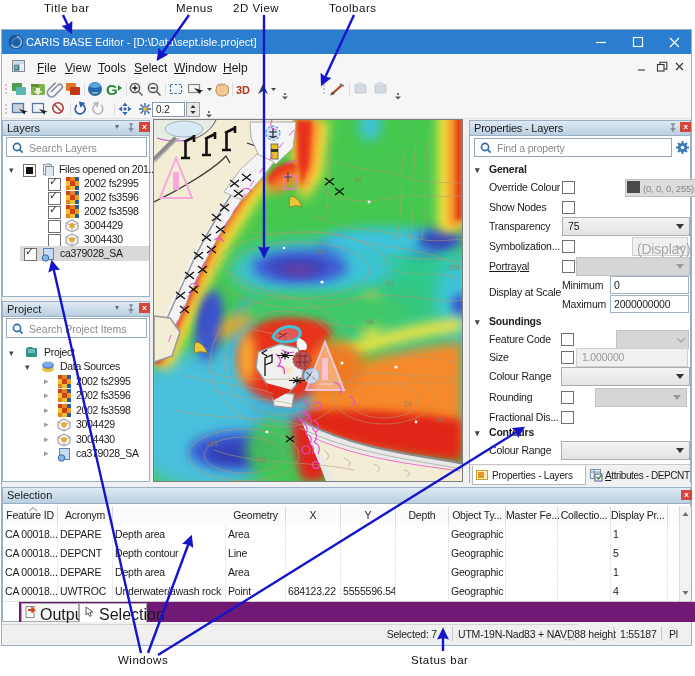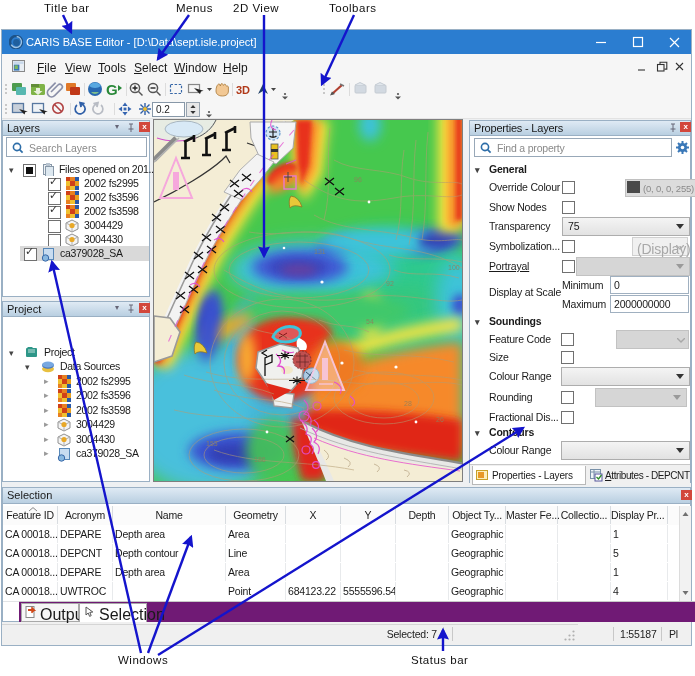--- a/index.html
+++ b/index.html
@@ -298,20 +298,27 @@
       <span class="abs" style="left:57px;">ca379028_SA</span>
       </div>
   </div>
   <div id="projP" class="panel" style="left:0;top:271px;width:148px;height:181px;">
     <div class="phead">Project
       <span class="pdown" style="left:112px;">▾</span>
       <svg class="abs" width="8" height="10" style="left:124px;top:2px;">
           <path d="M4 1 v5 M2 1 h4 M1.5 6 h5 M4 6 v3" stroke="#667" stroke-width="1" fill="none"></path>
         </svg>
       <span class="pX" style="left:136px;">x</span>
+    </div>
+    <div class="sbox" style="left:3px;top:16px;width:141px;height:20px;line-height:20px;">
+      <svg width="12" height="12" style="position:absolute;left:5px;top:4px;">
+          <circle cx="5" cy="5" r="3.6" fill="none" stroke="#2d6da8" stroke-width="1.6"></circle>
+          <path d="M7.6 7.6 l3 3" stroke="#2d6da8" stroke-width="1.6"></path>
+        </svg>
+      <span style="margin-left:22px;">Search Project Items</span>
     </div>
     <div class="trow" style="left:0;top:44px;">
         <span class="chev" style="left:6px;top:2px;">▾</span>
       <svg width="14" height="13" style="position:absolute;left:22px;top:0px;">
           <rect x="1" y="2" width="11" height="9" rx="1" fill="#2e9688"></rect>
           <rect x="2.5" y="1" width="5" height="2" fill="#2e9688"></rect>
           <path d="M3 4 h7 M3 6 h7" stroke="#bfe0da" stroke-width="1"></path>
         </svg>
       <span class="abs" style="left:41px;">Project</span>
       </div>
@@ -676,20 +683,23 @@
     <div class="abs" style="left:5px;top:194px;font-weight:bold;"><span class="chev" style="left:0;top:2px;">▾</span><span style="margin-left:14px;">Soundings</span></div>
     <div class="abs" style="left:19px;top:212px;">Feature Code</div>
       <span class="cb" style="left:91px;top:212px;"></span>
       <div class="abs" style="left:146px;top:209px;width:71px;height:17px;background:#d6d6d6;border:1px solid #c2c2c2;">
         <svg width="8" height="5" style="position:absolute;right:3px;top:7px;">
           <path d="M0 0 l4 4 4-4" fill="none" stroke="#a8a8a8" stroke-width="1.4"></path>
         </svg>
       </div>
     <div class="abs" style="left:19px;top:230px;">Size</div>
       <span class="cb" style="left:91px;top:230px;"></span>
+      <div class="abs" style="left:106px;top:227px;width:110px;height:17px;background:#f0f0f0;border:1px solid #d0d0d0;color:#9a9a9a;">
+        <span class="abs" style="left:5px;top:2px;">1.000000</span>
+      </div>
     <div class="abs" style="left:19px;top:249px;">Colour Range</div>
       <div class="abs" style="left:91px;top:246px;width:127px;height:17px;background:linear-gradient(#f4f4f4,#e2e2e2);border:1px solid #adadad;">
         <svg width="9" height="6" style="position:absolute;right:4px;top:6px;">
           <path d="M0 0 h8 l-4 5 z" fill="#333"></path>
         </svg>
       </div>
     <div class="abs" style="left:19px;top:270px;">Rounding</div>
       <span class="cb" style="left:91px;top:270px;"></span>
       <div class="abs" style="left:125px;top:267px;width:90px;height:17px;background:#d6d6d6;border:1px solid #c2c2c2;">
         <svg width="9" height="6" style="position:absolute;right:4px;top:6px;">
@@ -725,21 +735,20 @@
     </div>
   </div>
   <div id="selP" class="panel" style="left:0;top:457px;width:689px;height:135px;">
     <div class="phead" style="height:14px;">Selection
       <span class="pX" style="left:678px;top:2px;">x</span>
     </div>
     <div id="seltable" class="abs" style="left:0;top:18px;width:687px;height:95px;font-size:10.5px;letter-spacing:-0.2px;color:#1a1a1a;">
       <div class="abs" style="left:0;top:0;width:676px;height:19px;background:#fbfbfb;border-bottom:1px solid #cdd3d8;"></div>
       <div class="abs" style="left:0px;top:0;width:54px;height:18px;border-right:1px solid #d8dce0;text-align:center;line-height:19px;">Feature ID</div>
       <div class="abs" style="left:55px;top:0;width:54px;height:18px;border-right:1px solid #d8dce0;text-align:center;line-height:19px;">Acronym</div>
-      <div class="abs" style="left:110px;top:0;width:112px;height:18px;border-right:1px solid #d8dce0;text-align:center;line-height:19px;">Name</div>
       <div class="abs" style="left:223px;top:0;width:59px;height:18px;border-right:1px solid #d8dce0;text-align:center;line-height:19px;">Geometry</div>
       <div class="abs" style="left:283px;top:0;width:54px;height:18px;border-right:1px solid #d8dce0;text-align:center;line-height:19px;">X</div>
       <div class="abs" style="left:338px;top:0;width:54px;height:18px;border-right:1px solid #d8dce0;text-align:center;line-height:19px;">Y</div>
       <div class="abs" style="left:393px;top:0;width:52px;height:18px;border-right:1px solid #d8dce0;text-align:center;line-height:19px;">Depth</div>
       <div class="abs" style="left:446px;top:0;width:56px;height:18px;border-right:1px solid #d8dce0;text-align:center;line-height:19px;">Object Ty...</div>
       <div class="abs" style="left:503px;top:0;width:51px;height:18px;border-right:1px solid #d8dce0;text-align:center;line-height:19px;">Master Fe...</div>
       <div class="abs" style="left:555px;top:0;width:52px;height:18px;border-right:1px solid #d8dce0;text-align:center;line-height:19px;">Collectio...</div>
       <div class="abs" style="left:608px;top:0;width:56px;height:18px;border-right:1px solid #d8dce0;text-align:left;line-height:19px;">Display Pr...</div>
       <svg width="10" height="5" style="position:absolute;left:25px;top:1px;">
           <path d="M1 4 l4 -3.4 4 3.4" fill="none" stroke="#888" stroke-width="1"></path>
@@ -776,20 +785,21 @@
       <div class="abs" style="left:283px;top:57px;width:52px;height:18px;border-right:1px solid #e8eaec;padding-left:2px;line-height:19px;overflow:hidden;white-space:nowrap;"></div>
       <div class="abs" style="left:338px;top:57px;width:52px;height:18px;border-right:1px solid #e8eaec;padding-left:2px;line-height:19px;overflow:hidden;white-space:nowrap;"></div>
       <div class="abs" style="left:393px;top:57px;width:50px;height:18px;border-right:1px solid #e8eaec;padding-left:2px;line-height:19px;overflow:hidden;white-space:nowrap;"></div>
       <div class="abs" style="left:446px;top:57px;width:54px;height:18px;border-right:1px solid #e8eaec;padding-left:2px;line-height:19px;overflow:hidden;white-space:nowrap;">Geographic</div>
       <div class="abs" style="left:503px;top:57px;width:49px;height:18px;border-right:1px solid #e8eaec;padding-left:2px;line-height:19px;overflow:hidden;white-space:nowrap;"></div>
       <div class="abs" style="left:555px;top:57px;width:50px;height:18px;border-right:1px solid #e8eaec;padding-left:2px;line-height:19px;overflow:hidden;white-space:nowrap;"></div>
       <div class="abs" style="left:608px;top:57px;width:54px;height:18px;border-right:1px solid #e8eaec;padding-left:2px;line-height:19px;overflow:hidden;white-space:nowrap;">1</div>
       <div class="abs" style="left:0;top:76px;width:676px;height:19px;background:#fff;border-bottom:1px solid #e2e4e6;"></div>
       <div class="abs" style="left:0px;top:76px;width:52px;height:18px;border-right:1px solid #e8eaec;padding-left:2px;line-height:19px;overflow:hidden;white-space:nowrap;">CA 00018...</div>
       <div class="abs" style="left:55px;top:76px;width:52px;height:18px;border-right:1px solid #e8eaec;padding-left:2px;line-height:19px;overflow:hidden;white-space:nowrap;">UWTROC</div>
+      <div class="abs" style="left:110px;top:76px;width:110px;height:18px;border-right:1px solid #e8eaec;padding-left:2px;line-height:19px;overflow:hidden;white-space:nowrap;">Underwater/awash rock</div>
       <div class="abs" style="left:223px;top:76px;width:57px;height:18px;border-right:1px solid #e8eaec;padding-left:2px;line-height:19px;overflow:hidden;white-space:nowrap;">Point</div>
       <div class="abs" style="left:283px;top:76px;width:52px;height:18px;border-right:1px solid #e8eaec;padding-left:2px;line-height:19px;overflow:hidden;white-space:nowrap;">684123.22</div>
       <div class="abs" style="left:338px;top:76px;width:52px;height:18px;border-right:1px solid #e8eaec;padding-left:2px;line-height:19px;overflow:hidden;white-space:nowrap;">5555596.54</div>
       <div class="abs" style="left:393px;top:76px;width:50px;height:18px;border-right:1px solid #e8eaec;padding-left:2px;line-height:19px;overflow:hidden;white-space:nowrap;"></div>
       <div class="abs" style="left:446px;top:76px;width:54px;height:18px;border-right:1px solid #e8eaec;padding-left:2px;line-height:19px;overflow:hidden;white-space:nowrap;">Geographic</div>
       <div class="abs" style="left:503px;top:76px;width:49px;height:18px;border-right:1px solid #e8eaec;padding-left:2px;line-height:19px;overflow:hidden;white-space:nowrap;"></div>
       <div class="abs" style="left:555px;top:76px;width:50px;height:18px;border-right:1px solid #e8eaec;padding-left:2px;line-height:19px;overflow:hidden;white-space:nowrap;"></div>
       <div class="abs" style="left:608px;top:76px;width:54px;height:18px;border-right:1px solid #e8eaec;padding-left:2px;line-height:19px;overflow:hidden;white-space:nowrap;">4</div>
     </div>
     <div class="abs" style="left:676px;top:18px;width:11px;height:95px;background:#f2f2f2;border-left:1px solid #dcdcdc;">
@@ -811,20 +821,21 @@
             <path d="M2 1 v8 l2.2-2 1.4 3.4 1.6-0.8 -1.4-3.2 3-0.4 z" fill="#fff" stroke="#555" stroke-width="1"></path>
           </svg>
         <span class="abs" style="left:19px;top:2px;">Selection</span>
       </div>
     </div>
   </div>
   <div id="statusbar" class="abs" style="left:0;top:594px;width:576px;height:19px;background:#f0f0f0;border-top:1px solid #d5d5d5;font-size:10.5px;letter-spacing:-0.2px;color:#222;">
       <span class="abs" style="left:360px;top:3px;width:75px;text-align:right;">Selected: 7</span>
       <span class="abs" style="left:441px;top:2px;width:1px;height:14px;background:#c8c8c8;"></span>
       <span class="abs" style="left:450px;top:2px;width:1px;height:14px;background:#c8c8c8;"></span>
+      <span class="abs" style="left:456px;top:3px;">UTM-19N-Nad83 + NAVD88 height</span>
       <span class="abs" style="left:611px;top:2px;width:1px;height:14px;background:#c8c8c8;"></span>
       <span class="abs" style="left:618px;top:3px;">1:55187</span>
       <span class="abs" style="left:659px;top:2px;width:1px;height:14px;background:#c8c8c8;"></span>
       <span class="abs" style="left:667px;top:3px;">Pl</span>
       <svg width="12" height="12" style="position:absolute;right:2px;bottom:2px;">
         <g fill="#b0b0b0">
           <circle cx="9.5" cy="2.5" r="1.1"></circle>
           <circle cx="9.5" cy="6.5" r="1.1"></circle>
           <circle cx="9.5" cy="10.5" r="1.1"></circle>
           <circle cx="5.5" cy="6.5" r="1.1"></circle>

